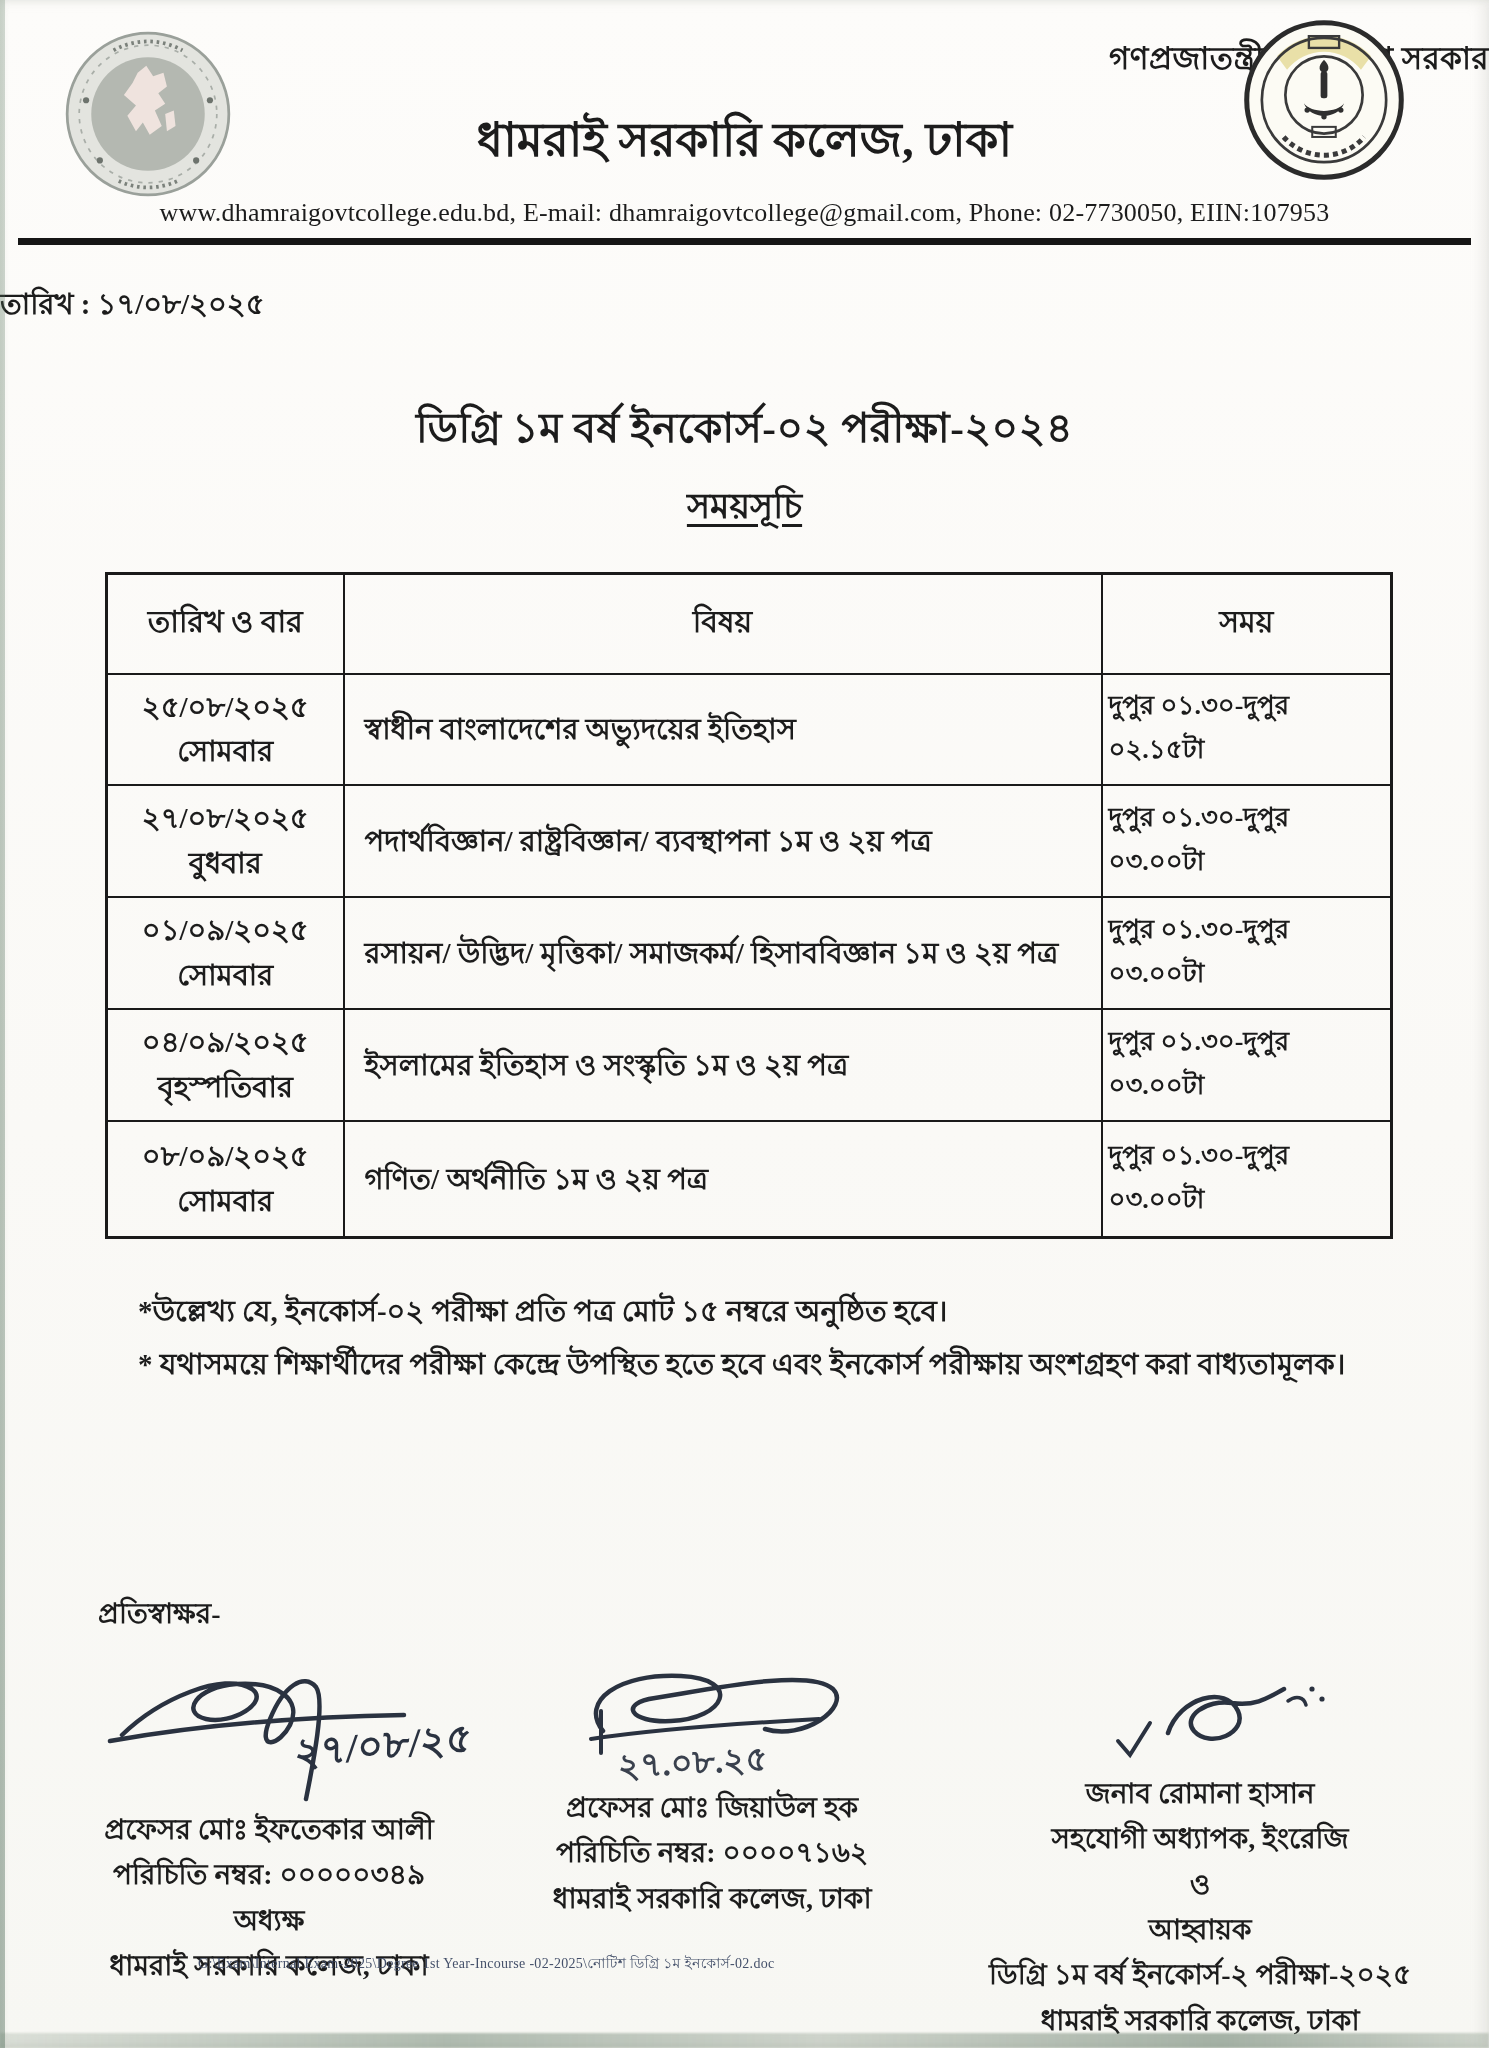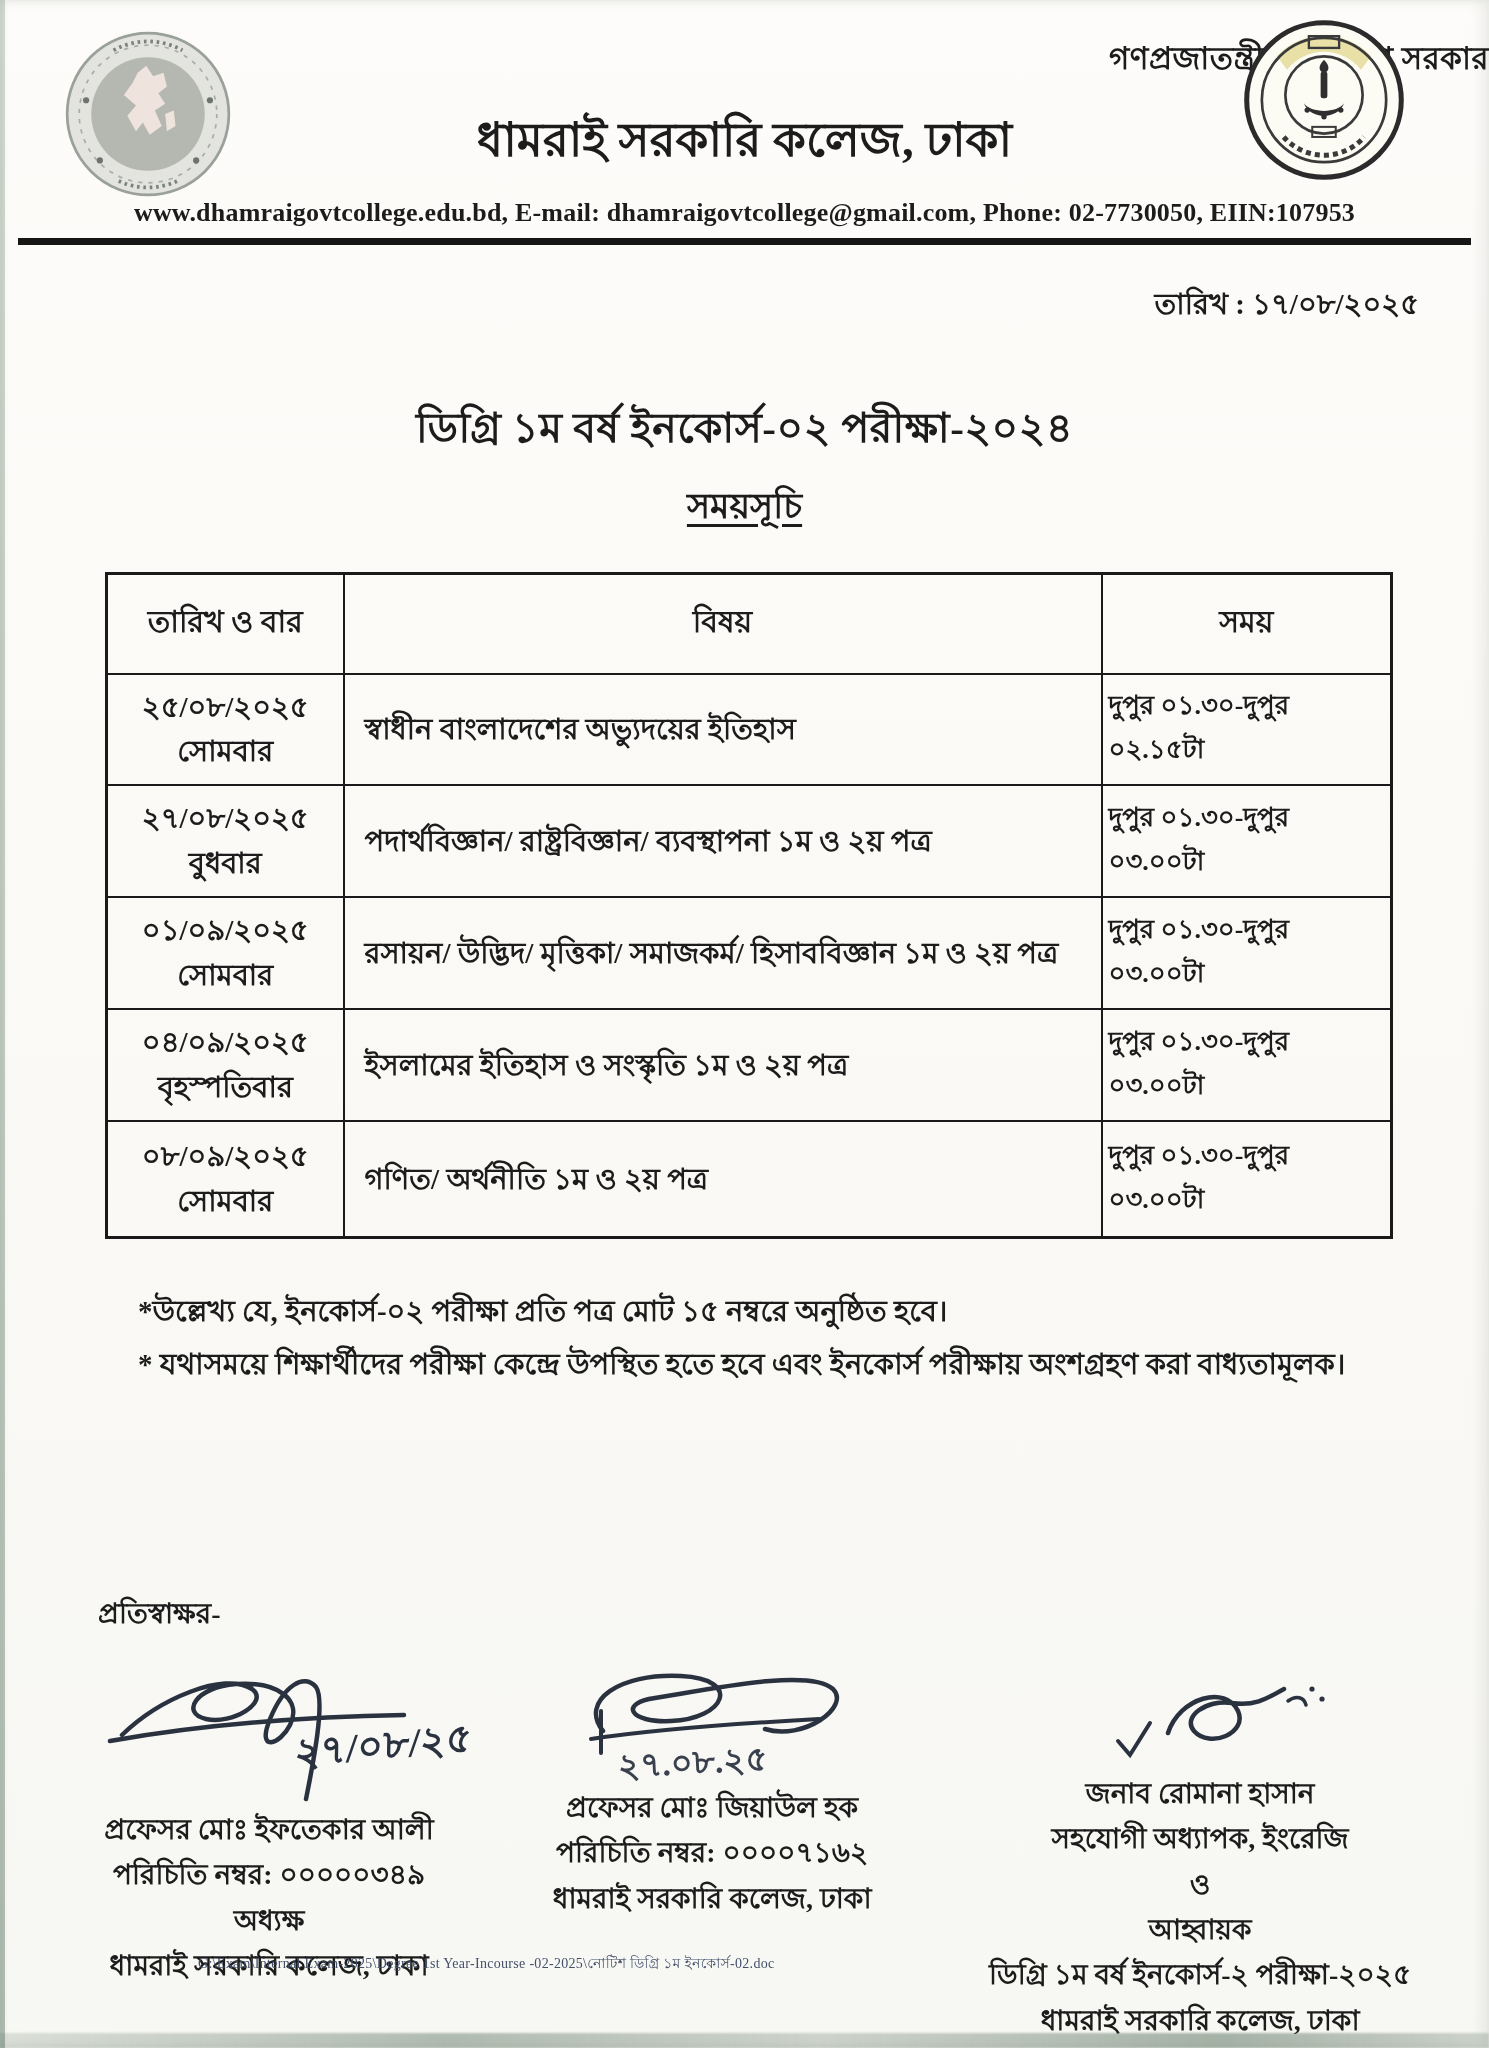--- a/index.html
+++ b/index.html
@@ -13,28 +13,28 @@
     font-family:"Liberation Serif", serif;
     color:#1c1c1c;
     overflow:hidden;
   }
   
   .header{ position:relative; padding-top:34px; text-align:center; }
   .seal-left{ position:absolute; left:62px; top:28px; width:172px; height:172px; }
   .emblem-right{ position:absolute; right:76px; top:16px; width:178px; height:168px; }
   .gov-line{ font-size:31px; font-weight:bold; letter-spacing:.5px;text-align:right; }
   .college-name{ margin-top:18px; font-size:47px; font-weight:bold; }
-  .contact-line{ margin-top:16px; font-size:26px; font-weight:bold; font-family:"Liberation Serif", serif; letter-spacing:.2px;text-align:center; }
+  .contact-line{ margin-top:16px; font-size:26px; font-weight:normal; font-family:"Liberation Serif", serif; letter-spacing:.2px;text-align:center; }
   .rule-double{
     margin:10px 18px 0 18px;
     border-top:5px solid #161616;
     height:4px;
     border-bottom:2px solid #161616;
   }
-  .date-line{ margin-top:36px; padding-right:70px; text-align:right; font-size:29px; font-weight:bold; }
+  .date-line{ margin-top:36px; padding-right:70px; text-align:left; font-size:29px; font-weight:bold; }
   
   .title{ margin-top:66px; text-align:center; font-size:41px; font-weight:bold; letter-spacing:.5px; }
   .subtitle{ margin-top:14px; text-align:center; font-size:35px; font-weight:bold; text-decoration:underline; text-underline-offset:6px; }
   
   table.schedule{
     margin:34px 0 0 105px;
     width:1285px;
     border-collapse:collapse;
     table-layout:fixed;
     border:3px solid #1a1a1a;

